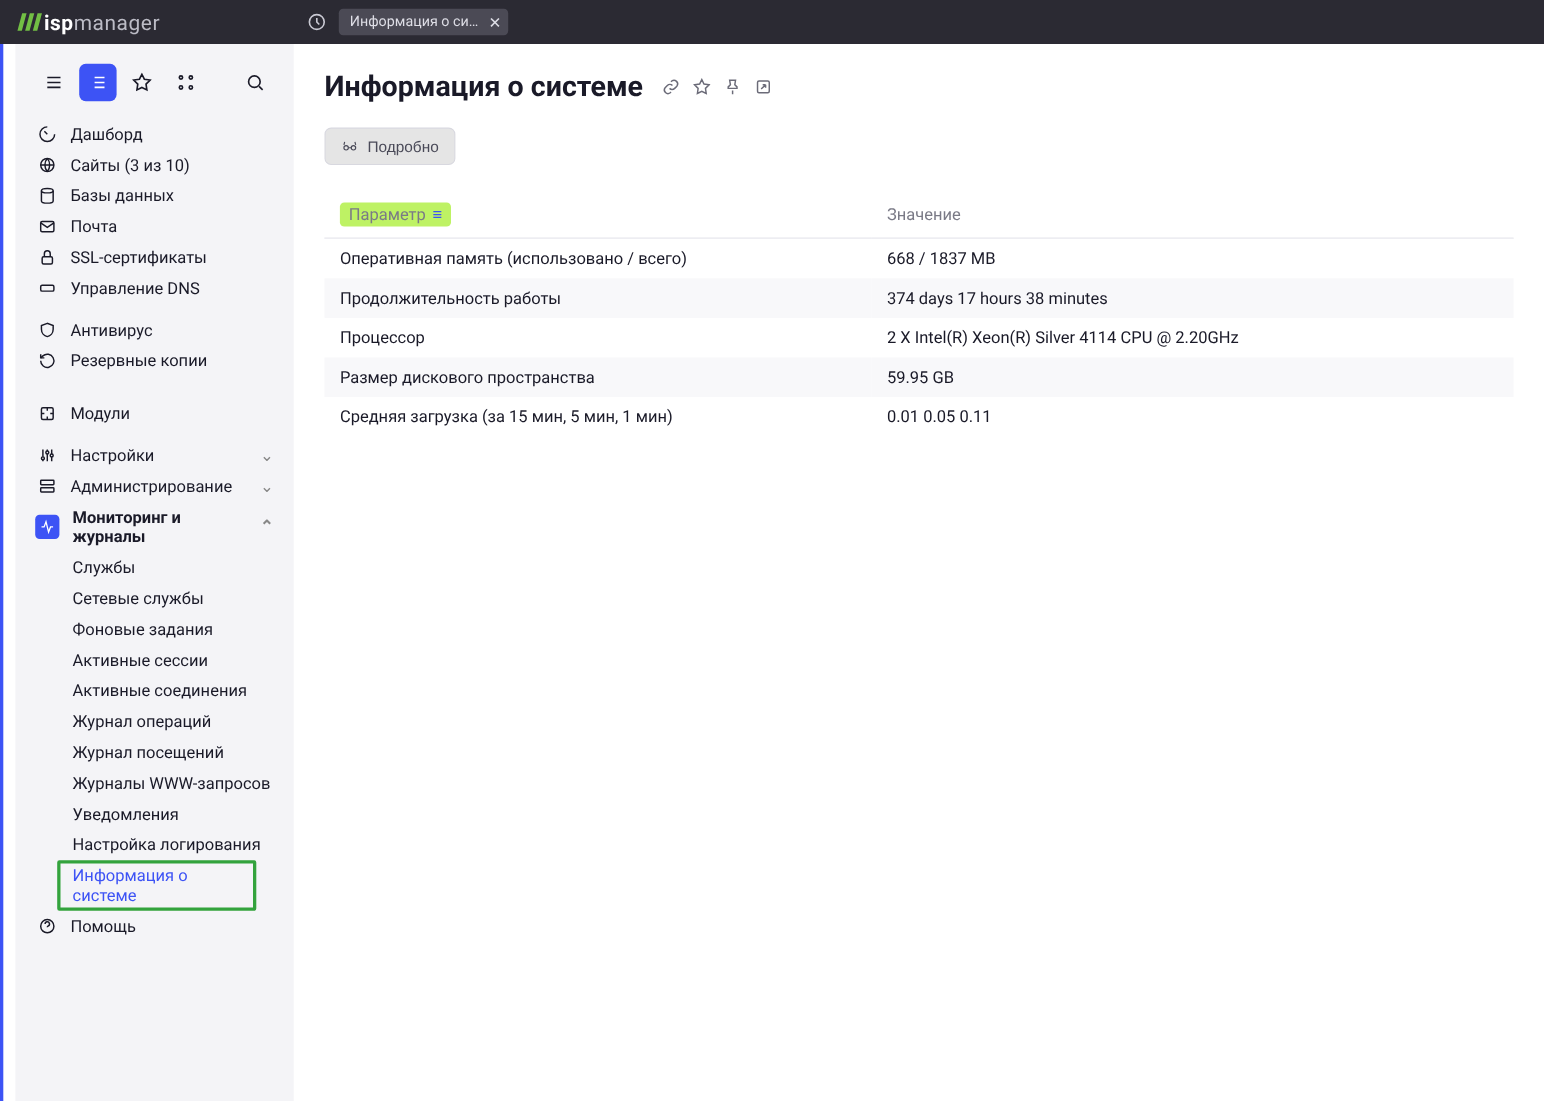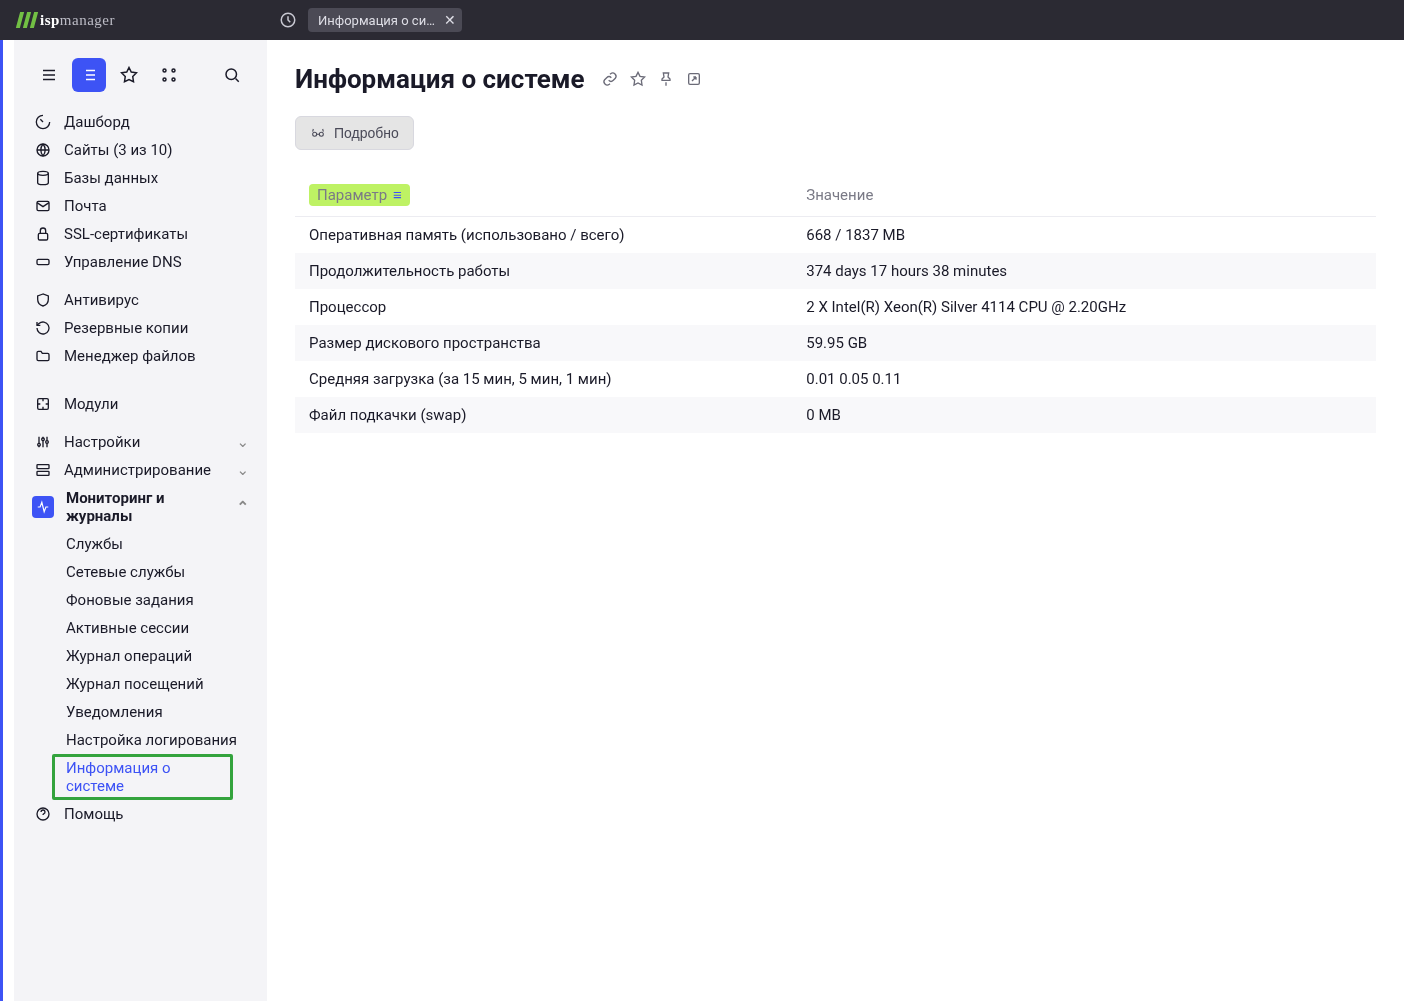--- a/index.html
+++ b/index.html
@@ -4,21 +4,21 @@
 <style>
   * { box-sizing: border-box; }
   html, body { margin: 0; padding: 0; font-family: -apple-system, BlinkMacSystemFont, "Segoe UI", Roboto, "Helvetica Neue", Arial, sans-serif; height: 100%; }
   body { display: flex; flex-direction: column; background: #fff; color: #1a1a28; width: 1404px; height: 1001px; overflow: hidden; }
 
   
   .topbar { height: 40px; background: #2b2a33; display: flex; align-items: center; padding: 0 8px; gap: 8px; flex: none; }
   .logo { display: flex; align-items: center; gap: 4px; color: #fff; font-weight: 700; width: 260px; padding-left: 10px; }
   .logo .bars { display: inline-flex; gap: 3px; }
   .logo .bars span { width: 4px; height: 16px; background: #72bf44; transform: skewX(-15deg); display: inline-block; }
-  .logo .txt { font-size: 15px; letter-spacing: .5px; font-family: Liberation Serif, serif; }
+  .logo .txt { font-size: 19px; letter-spacing: .5px; }
   .logo .txt b { color: #fff; font-weight: 700; }
   .logo .txt i { font-style: normal; color: #bcbcc6; font-weight: 400; }
   .topicons { display: flex; align-items: center; gap: 8px; }
   .ticon { width: 24px; height: 24px; display: inline-flex; align-items: center; justify-content: center; color: #c8c8d2; }
   .tab { background: #4b4a55; color: #dedee6; height: 24px; border-radius: 4px; padding: 0 6px 0 10px; display: inline-flex; align-items: center; gap: 6px; font-size: 13px; max-width: 160px; }
   .tab .tlabel { white-space: nowrap; overflow: hidden; text-overflow: ellipsis; max-width: 120px; }
   .tab .close { font-size: 14px; color: #dedee6; cursor: pointer; }
 
   
   .shell { display: flex; flex: 1 1 auto; min-height: 0; border-left: 3px solid #3d53f5; }
@@ -181,28 +181,20 @@
         </li>
       <li>
           <span class="mi">
             <svg width="16" height="16" viewBox="0 0 24 24" stroke="currentColor" stroke-width="2" fill="none">
               <path d="M3 12a9 9 0 1 0 3-6.7L3 8"></path>
               <path d="M3 3v5h5"></path>
             </svg>
           </span>
           <span>Резервные копии</span>
         </li>
-      <li>
-          <span class="mi">
-            <svg width="16" height="16" viewBox="0 0 24 24" stroke="currentColor" stroke-width="2" fill="none">
-              <path d="M3 7a2 2 0 0 1 2-2h4l2 3h8a2 2 0 0 1 2 2v7a2 2 0 0 1-2 2H5a2 2 0 0 1-2-2V7z"></path>
-            </svg>
-          </span>
-          <span>Менеджер файлов</span>
-        </li>
       <li class="gap"></li>
       <li class="gap"></li>
       <li>
           <span class="mi">
             <svg width="16" height="16" viewBox="0 0 24 24" stroke="currentColor" stroke-width="2" fill="none">
               <rect x="4" y="4" width="16" height="16" rx="2"></rect>
               <path d="M12 4v4M12 16v4M4 12h4M16 12h4"></path>
             </svg>
           </span>
           <span>Модули</span>
@@ -238,22 +230,24 @@
           </span>
           <span>Мониторинг и журналы</span>
           <span class="chev">⌃</span>
         </li>
     </ul>
     <ul class="submenu">
       <li>Службы</li>
       <li>Сетевые службы</li>
       <li>Фоновые задания</li>
       <li>Активные сессии</li>
+      <li>Активные соединения</li>
       <li>Журнал операций</li>
       <li>Журнал посещений</li>
+      <li>Журналы WWW-запросов</li>
       <li>Уведомления</li>
       <li>Настройка логирования</li>
       <li class="active highlight">Информация о системе</li>
     </ul>
     <ul class="menu">
       <li>
           <span class="mi">
             <svg width="16" height="16" viewBox="0 0 24 24" stroke="currentColor" stroke-width="2" fill="none">
               <circle cx="12" cy="12" r="9"></circle>
               <path d="M9 9a3 3 0 1 1 4 2.8c-.7.4-1 1-1 1.7M12 17h.01"></path>
@@ -330,20 +324,16 @@
             <td>2 X Intel(R) Xeon(R) Silver 4114 CPU @ 2.20GHz</td>
           </tr>
           <tr>
             <td>Размер дискового пространства</td>
             <td>59.95 GB</td>
           </tr>
           <tr>
             <td>Средняя загрузка (за 15 мин, 5 мин, 1 мин)</td>
             <td>0.01 0.05 0.11</td>
           </tr>
-          <tr>
-            <td>Файл подкачки (swap)</td>
-            <td>0 MB</td>
-          </tr>
         </tbody>
     </table>
   </main>
 </div>
 
 </body></html>

